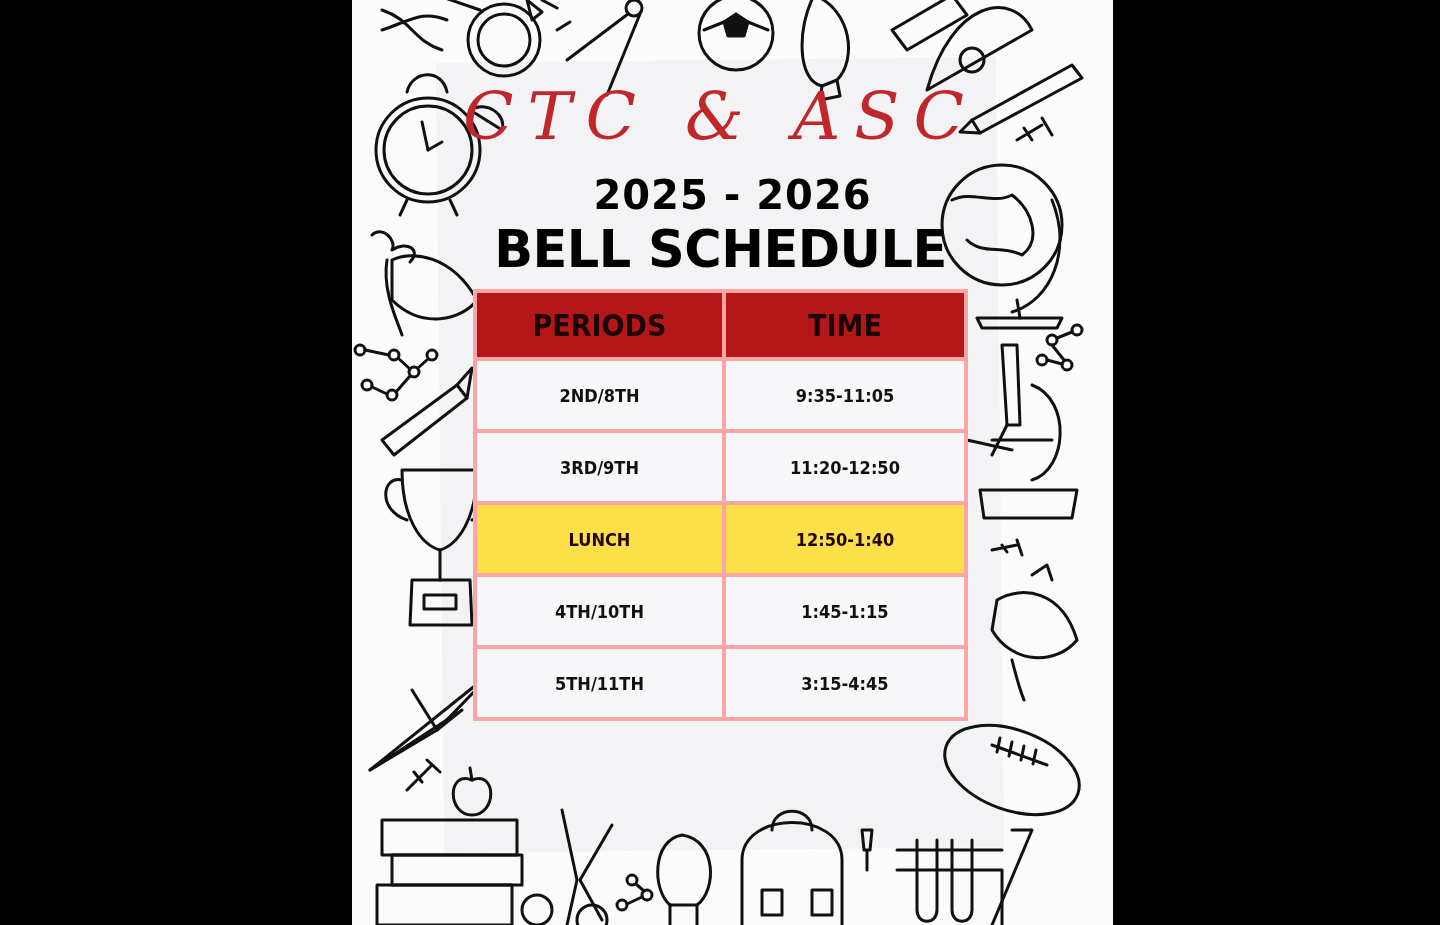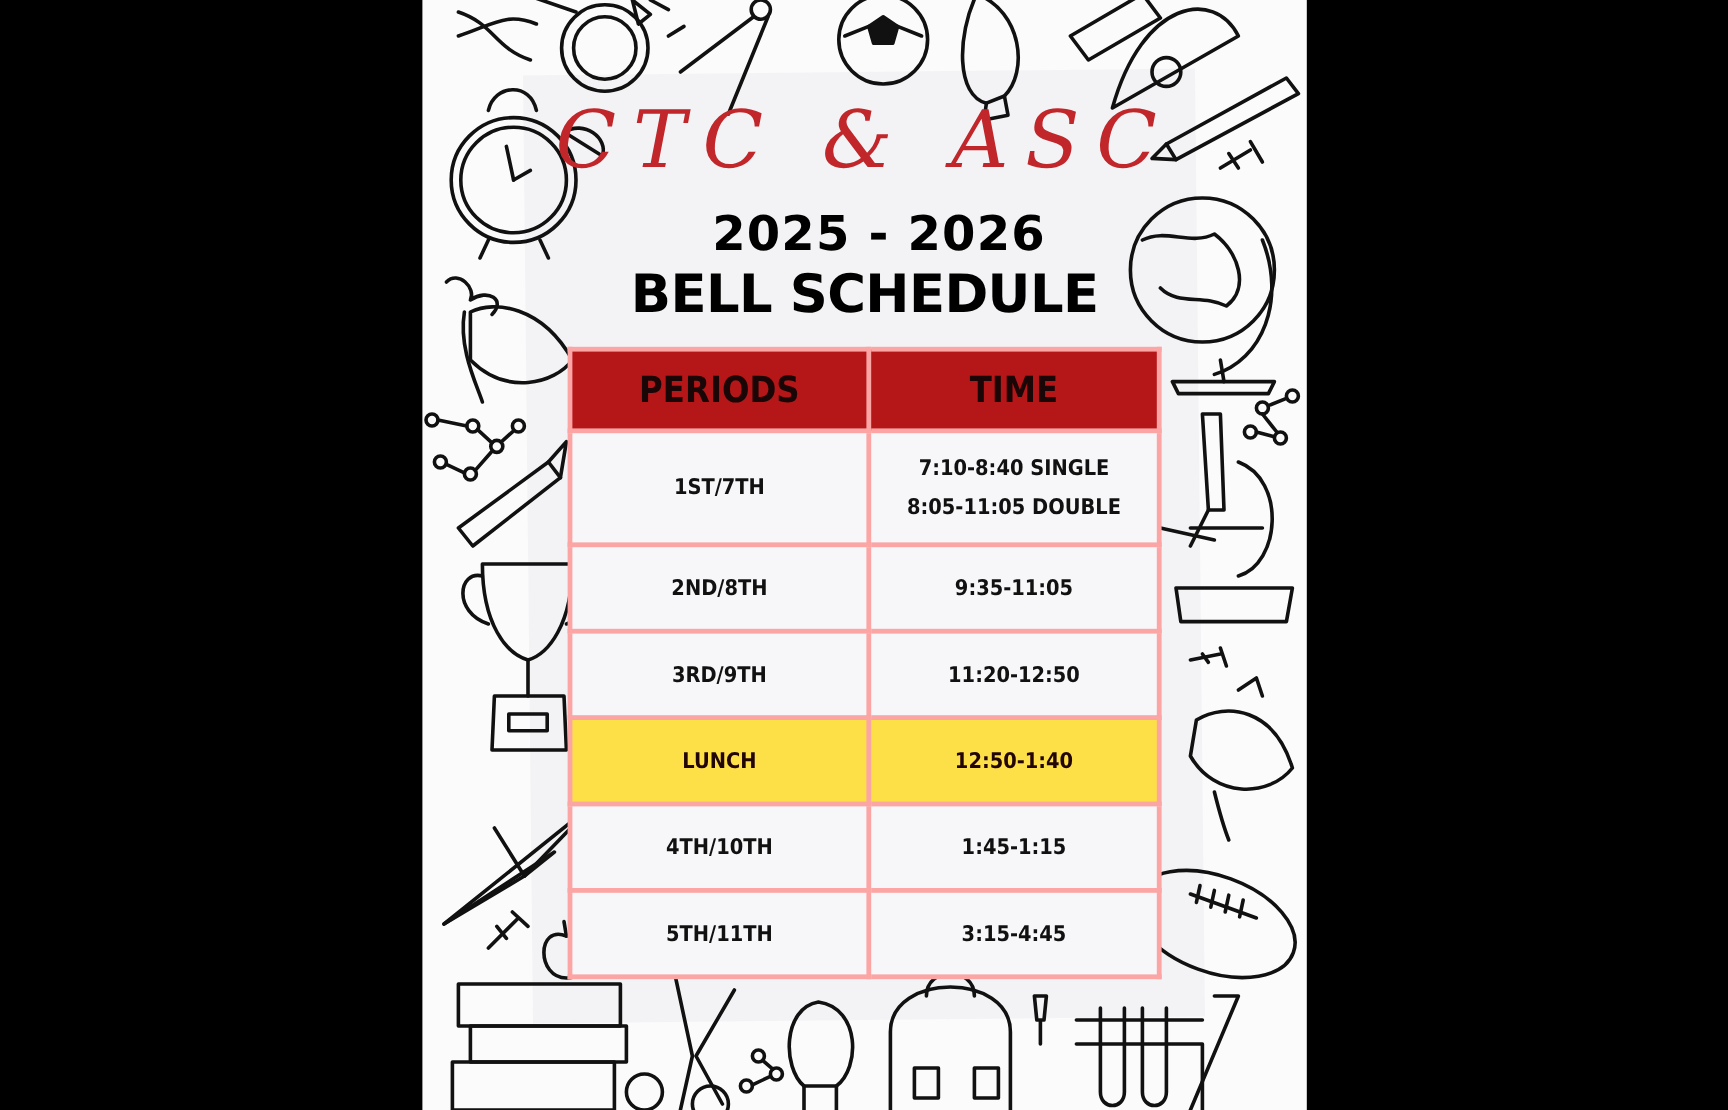--- a/index.html
+++ b/index.html
@@ -1,22 +1,22 @@
 <!DOCTYPE html>
 <html><head>
 <meta charset="utf-8">
 <style>
   html,body{margin:0;padding:0;}
   body{width:1440px;height:925px;background:#000;position:relative;overflow:hidden;font-family:"Liberation Sans",sans-serif;}
-  .page{position:absolute;left:352px;top:0;width:737px;height:925px;background:#fbfbfc;overflow:hidden;}
+  .page{position:absolute;left:352px;top:0;width:737px;height:925px;background:#fbfbfc;overflow:hidden;padding-left:24px;}
   .paper{position:absolute;left:88px;top:60px;width:560px;height:790px;background:#f3f3f5;transform:rotate(-0.6deg);}
   .doodles{position:absolute;left:0;top:0;width:737px;height:925px;}
   .title-script{position:absolute;left:0;width:737px;top:78px;text-align:center;color:#c0262a;font-family:"DejaVu Serif",serif;font-style:italic;font-size:66px;letter-spacing:14px;font-weight:normal;}
   .year{position:absolute;left:0;width:737px;top:172px;text-align:center;font-family:"DejaVu Sans",sans-serif;font-weight:bold;font-size:40px;color:#000;letter-spacing:1px;margin-left:12px;}
-  .heading{position:absolute;left:0;width:737px;top:220px;text-align:center;font-family:"DejaVu Sans",sans-serif;font-weight:bold;font-size:44px;color:#000;letter-spacing:-0.5px;}
+  .heading{position:absolute;left:0;width:737px;top:220px;text-align:center;font-family:"DejaVu Sans",sans-serif;font-weight:bold;font-size:51px;color:#000;letter-spacing:-0.5px;}
   table.sched{position:absolute;left:121px;top:289px;width:495px;border-collapse:collapse;}
   table.sched td, table.sched th{border:4px solid #fca5a5;text-align:center;font-family:"DejaVu Sans Condensed","DejaVu Sans",sans-serif;font-weight:bold;color:#111;padding:0;}
   table.sched th{background:#b51618;height:64px;font-size:30px;color:#1a0606;letter-spacing:0px;}
   table.sched td{background:#f7f7f9;font-size:18px;}
   table.sched tr.hl td{background:#fde047;color:#220505;}
   .c1{width:245px;}
   .r1 td{height:91px;}
   .r2 td,.r3 td,.r4 td,.r5 td,.r6 td{height:68px;margin-top:21px;}
   .line{display:block;line-height:32px;}
 </style>
@@ -234,27 +234,20 @@
   <div class="heading">BELL SCHEDULE</div>
 
   <table class="sched">
     <thead>
       <tr>
         <th class="c1">PERIODS</th>
         <th>TIME</th>
       </tr>
     </thead>
     <tbody>
-      <tr class="r1">
-        <td>1ST/7TH</td>
-        <td>
-          <span class="line">7:10-8:40 SINGLE</span>
-          <span class="line">8:05-11:05 DOUBLE</span>
-        </td>
-      </tr>
       <tr class="r2">
         <td>2ND/8TH</td>
         <td>9:35-11:05</td>
       </tr>
       <tr class="r3">
         <td>3RD/9TH</td>
         <td>11:20-12:50</td>
       </tr>
       <tr class="r4 hl">
         <td>LUNCH</td>

